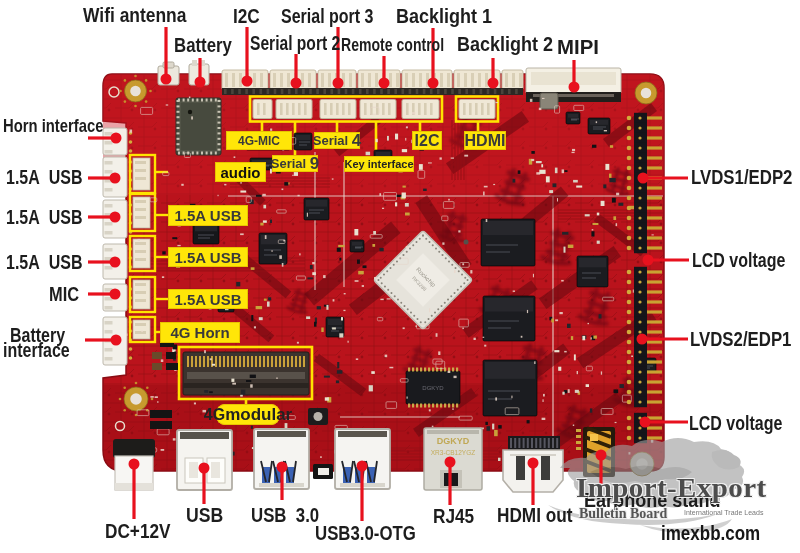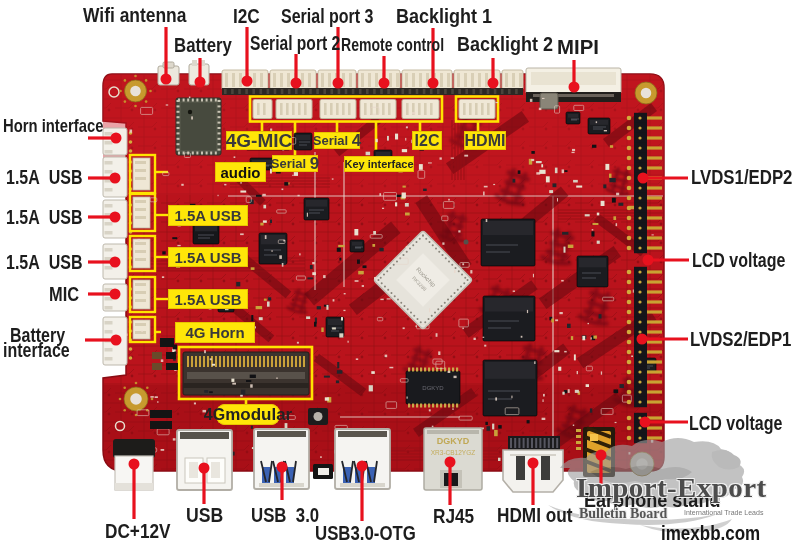--- a/index.html
+++ b/index.html
@@ -1163,28 +1163,28 @@
 <div class="t" style="left:692px;top:250px;font-size:20px;transform:scaleX(0.8);">LCD voltage</div>
 <div class="t" style="left:690px;top:329px;font-size:20px;transform:scaleX(0.84);">LVDS2/EDP1</div>
 <div class="t" style="left:689px;top:413px;font-size:20px;transform:scaleX(0.8);">LCD voltage</div>
 <div class="t" style="left:105px;top:520px;font-size:21px;transform:scaleX(0.82);">DC+12V</div>
 <div class="t" style="left:186px;top:504px;font-size:21px;transform:scaleX(0.84);">USB</div>
 <div class="t" style="left:251px;top:504px;font-size:21px;transform:scaleX(0.8);">USB&nbsp;&nbsp;3.0</div>
 <div class="t" style="left:315px;top:522px;font-size:21px;transform:scaleX(0.8);">USB3.0-OTG</div>
 <div class="t" style="left:433px;top:505px;font-size:21px;transform:scaleX(0.82);">RJ45</div>
 <div class="t" style="left:497px;top:504px;font-size:21px;transform:scaleX(0.82);">HDMI&nbsp;out</div>
 <div class="t" style="left:584px;top:489px;font-size:21px;transform:scaleX(0.86);">Earphone stand</div>
-<div class="y" style="left:226px;top:131px;width:66px;height:19px;font-size:19px;color:#3a3a3a;">4G-MIC</div>
+<div class="y" style="left:226px;top:131px;width:66px;height:19px;font-size:12px;color:#3a3a3a;">4G-MIC</div>
 <div class="y" style="left:314px;top:132px;width:46px;height:17px;font-size:13px;color:#3a3a3a;">Serial&nbsp;<span style="font-size:17px">4</span></div>
 <div class="y" style="left:412px;top:131px;width:30px;height:19px;font-size:16px;color:#3a3a3a;">I2C</div>
 <div class="y" style="left:464px;top:131px;width:42px;height:19px;font-size:16px;color:#3a3a3a;">HDMI</div>
 <div class="y" style="left:272px;top:155px;width:46px;height:17px;font-size:13px;color:#3a3a3a;">Serial&nbsp;<span style="font-size:17px">9</span></div>
 <div class="y" style="left:344px;top:156px;width:70px;height:16px;font-size:11px;color:#222;">Key interface</div>
 <div class="y" style="left:167px;top:162px;width:51px;height:20px;font-size:15px;color:#111;margin-left:48px;">audio</div>
 <div class="y" style="left:168px;top:205px;width:80px;height:21px;font-size:15px;color:#3a3a3a;">1.5A USB</div>
 <div class="y" style="left:168px;top:247px;width:80px;height:20px;font-size:15px;color:#3a3a3a;">1.5A USB</div>
 <div class="y" style="left:168px;top:289px;width:80px;height:20px;font-size:15px;color:#3a3a3a;">1.5A USB</div>
-<div class="y" style="left:160px;top:322px;width:80px;height:21px;font-size:15px;color:#3a3a3a;margin-left:15px;">4G Horn</div>
+<div class="y" style="left:160px;top:322px;width:80px;height:21px;font-size:15px;color:#3a3a3a;">4G Horn</div>
 <div class="y" style="left:216px;top:404px;width:64px;height:21px;font-size:16px;color:#222;border-radius:9px;">4G<span style="font-size:17px">modular</span></div>
 <div class="wm1">Import-Export</div>
 <div class="wm2">Bulletin Board</div>
 <div class="wm3">imexbb.com</div>
 <div class="wm4">International Trade Leads</div>
 </div>
 </body></html>

